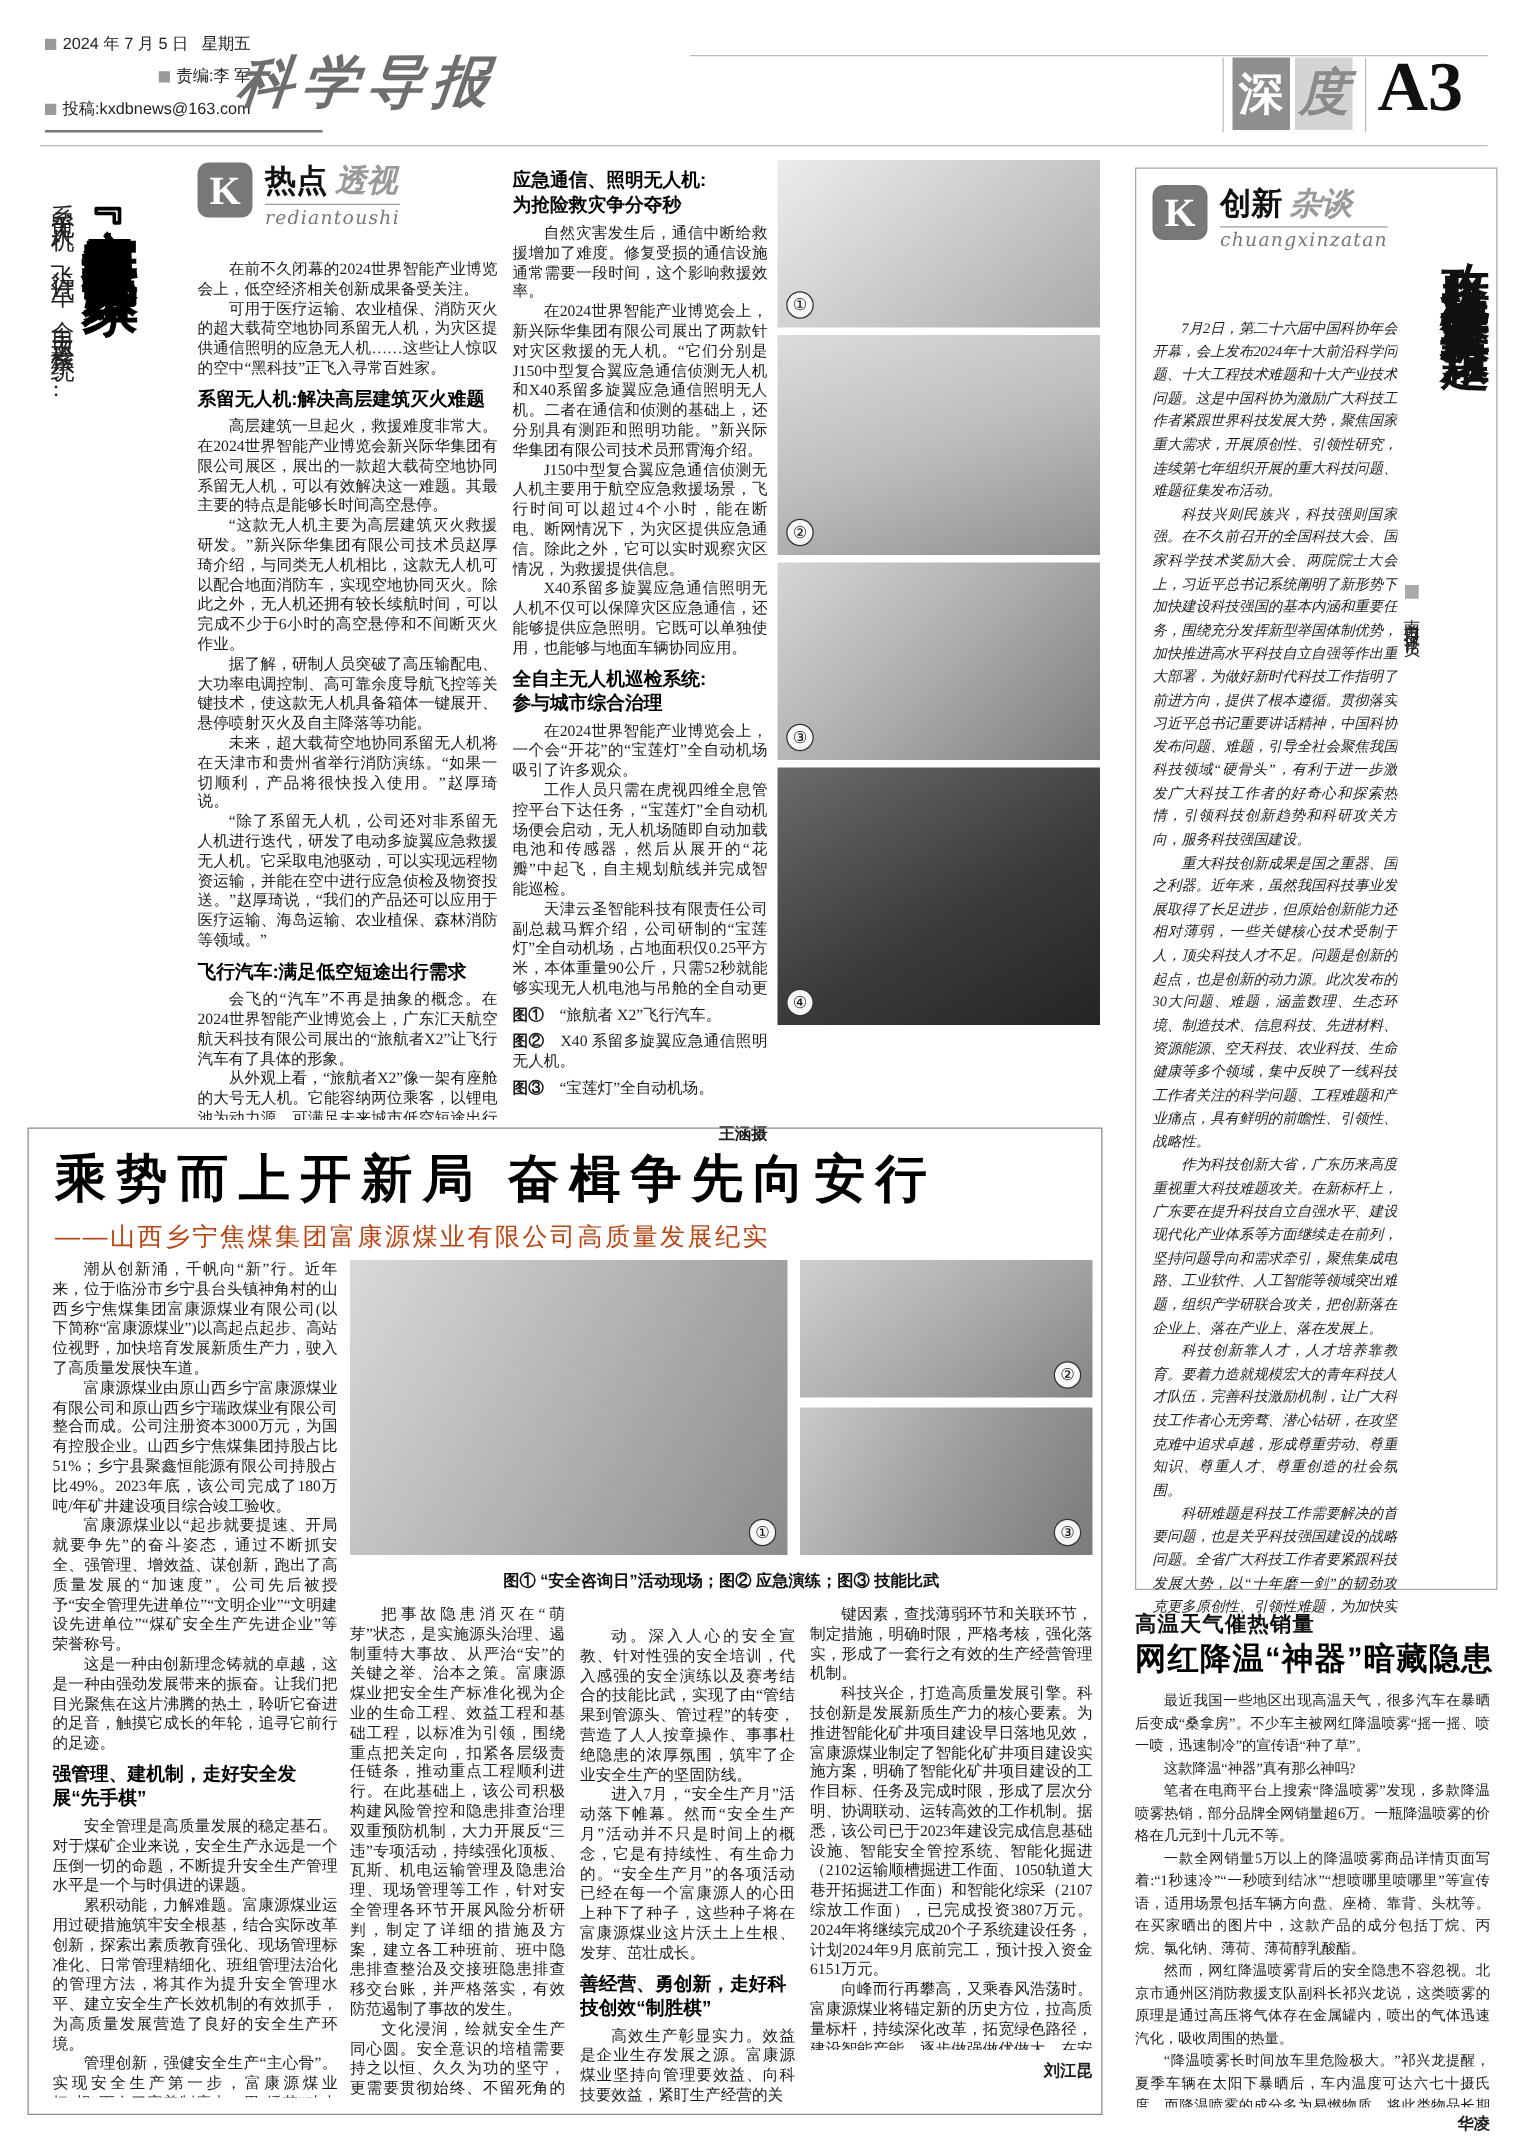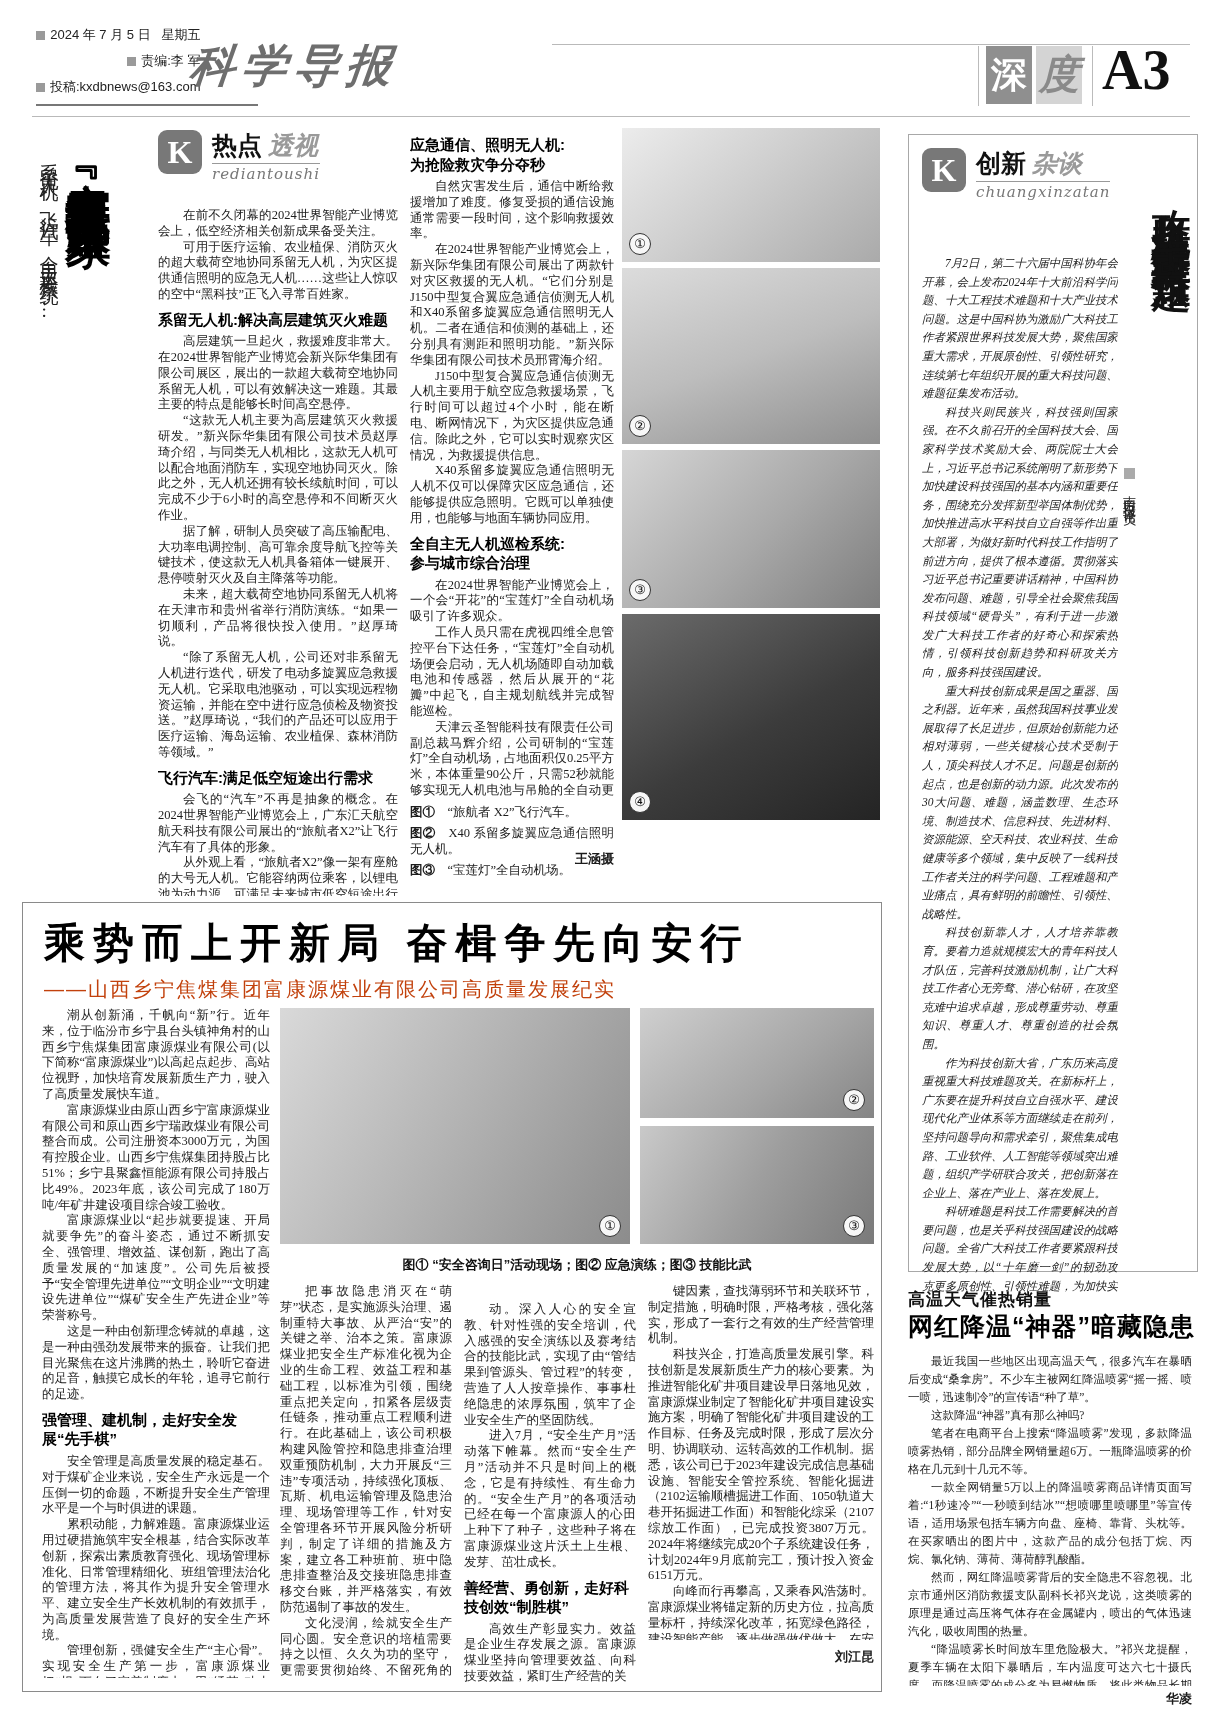--- a/index.html
+++ b/index.html
@@ -126,21 +126,21 @@
       <p>在2024世界智能产业博览会上，一个会“开花”的“宝莲灯”全自动机场吸引了许多观众。</p>
       <p>工作人员只需在虎视四维全息管控平台下达任务，“宝莲灯”全自动机场便会启动，无人机场随即自动加载电池和传感器，然后从展开的“花瓣”中起飞，自主规划航线并完成智能巡检。</p>
       <p>天津云圣智能科技有限责任公司副总裁马辉介绍，公司研制的“宝莲灯”全自动机场，占地面积仅0.25平方米，本体重量90公斤，只需52秒就能够实现无人机电池与吊舱的全自动更换。</p>
     </div>
   <div class="abs col news captions" style="left:410px;top:804px;width:204px;height:80px;">
       <p class="caption-line"><b>图①</b>　“旅航者 X2”飞行汽车。</p>
       <p class="caption-line"><b>图②</b>　X40 系留多旋翼应急通信照明无人机。</p>
       <p class="caption-line"><b>图③</b>　“宝莲灯”全自动机场。</p>
       <p class="caption-line">　超大载荷空地协同系留无人机。</p>
     </div>
-  <div class="abs credit" style="left:410px;top:850px;width:204px;">王涵摄</div>
+  <div class="abs credit" style="left:410px;top:898px;width:204px;">王涵摄</div>
 
   <div class="photo ph1" style="left:622px;top:128px;width:258px;height:134px;">
     <span class="pbadge bl">①</span>
   </div>
   <div class="photo ph2" style="left:622px;top:268px;width:258px;height:176px;">
     <span class="pbadge bl">②</span>
   </div>
   <div class="photo ph3" style="left:622px;top:450px;width:258px;height:158px;">
     <span class="pbadge bl">③</span>
   </div>
@@ -153,22 +153,22 @@
     <div class="kbox">K</div>
     <div class="ktitles">
       <div class="ktrow"><span class="ktbold">创新</span><span class="ktlight">杂谈</span></div>
       <div class="kpinyin">chuangxinzatan</div>
     </div>
   </div>
   <div class="abs col edtext" style="left:922px;top:218px;width:196px;height:1040px;margin-top:36px;">
       <p>7月2日，第二十六届中国科协年会开幕，会上发布2024年十大前沿科学问题、十大工程技术难题和十大产业技术问题。这是中国科协为激励广大科技工作者紧跟世界科技发展大势，聚焦国家重大需求，开展原创性、引领性研究，连续第七年组织开展的重大科技问题、难题征集发布活动。</p>
       <p>科技兴则民族兴，科技强则国家强。在不久前召开的全国科技大会、国家科学技术奖励大会、两院院士大会上，习近平总书记系统阐明了新形势下加快建设科技强国的基本内涵和重要任务，围绕充分发挥新型举国体制优势，加快推进高水平科技自立自强等作出重大部署，为做好新时代科技工作指明了前进方向，提供了根本遵循。贯彻落实习近平总书记重要讲话精神，中国科协发布问题、难题，引导全社会聚焦我国科技领域“硬骨头”，有利于进一步激发广大科技工作者的好奇心和探索热情，引领科技创新趋势和科研攻关方向，服务科技强国建设。</p>
       <p>重大科技创新成果是国之重器、国之利器。近年来，虽然我国科技事业发展取得了长足进步，但原始创新能力还相对薄弱，一些关键核心技术受制于人，顶尖科技人才不足。问题是创新的起点，也是创新的动力源。此次发布的30大问题、难题，涵盖数理、生态环境、制造技术、信息科技、先进材料、资源能源、空天科技、农业科技、生命健康等多个领域，集中反映了一线科技工作者关注的科学问题、工程难题和产业痛点，具有鲜明的前瞻性、引领性、战略性。</p>
+      <p>作为科技创新大省，广东历来高度重视重大科技难题攻关。在新标杆上，广东要在提升科技自立自强水平、建设现代化产业体系等方面继续走在前列，坚持问题导向和需求牵引，聚焦集成电路、工业软件、人工智能等领域突出难题，组织产学研联合攻关，把创新落在企业上、落在产业上、落在发展上。</p>
       <p>科技创新靠人才，人才培养靠教育。要着力造就规模宏大的青年科技人才队伍，完善科技激励机制，让广大科技工作者心无旁骛、潜心钻研，在攻坚克难中追求卓越，形成尊重劳动、尊重知识、尊重人才、尊重创造的社会氛围。</p>
-      <p>作为科技创新大省，广东历来高度重视重大科技难题攻关。在新标杆上，广东要在提升科技自立自强水平、建设现代化产业体系等方面继续走在前列，坚持问题导向和需求牵引，聚焦集成电路、工业软件、人工智能等领域突出难题，组织产学研联合攻关，把创新落在企业上、落在产业上、落在发展上。</p>
       <p>科研难题是科技工作需要解决的首要问题，也是关乎科技强国建设的战略问题。全省广大科技工作者要紧跟科技发展大势，以“十年磨一剑”的韧劲攻克更多原创性、引领性难题，为加快实现高水平科技自立自强、早日建成科技强国作出应有贡献。</p>
     </div>
   <div class="abs vert ed-headline" style="left:1144px;top:178px;height:578px;">攻坚克难破解重大科技难题</div>
   <div class="abs vert ed-byline" style="left:1120px;top:468px;height:200px;"><span class="sq"></span><span>南方日报评论员</span></div>
 
   <div class="abs feat-box" style="left:22px;top:902px;width:858px;height:788px;"></div>
   <div class="abs feat-headline" style="left:44px;top:916px;">乘势而上开新局 奋楫争先向安行</div>
   <div class="abs feat-subtitle" style="left:44px;top:976px;">——山西乡宁焦煤集团富康源煤业有限公司高质量发展纪实</div>
 
   <div class="abs col news" style="left:42px;top:1008px;width:228px;height:670px;">

